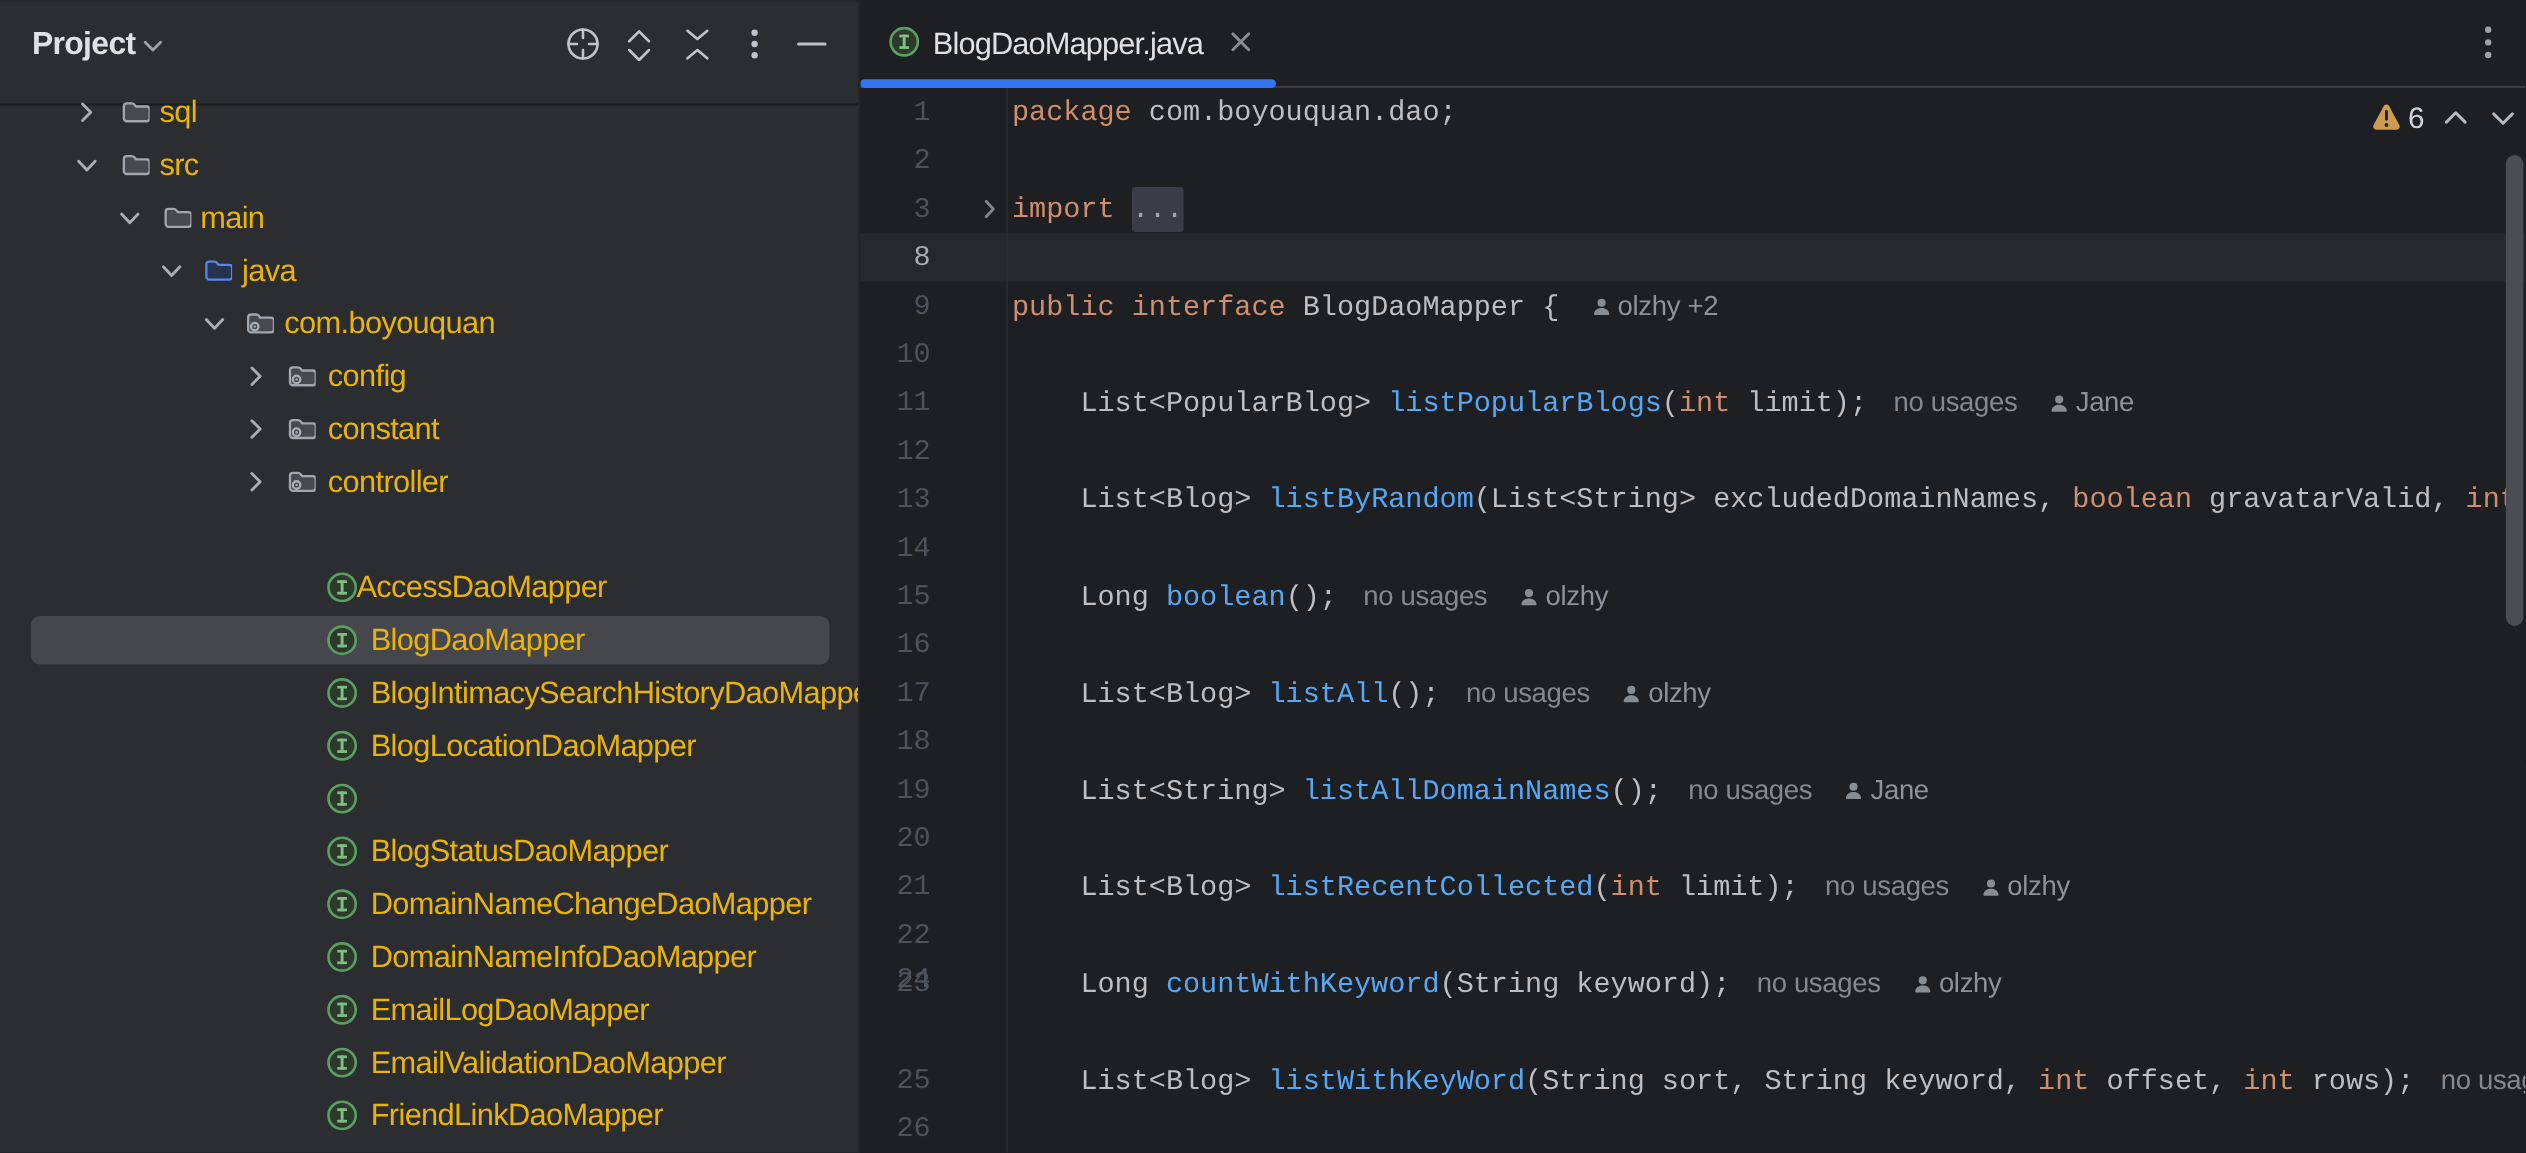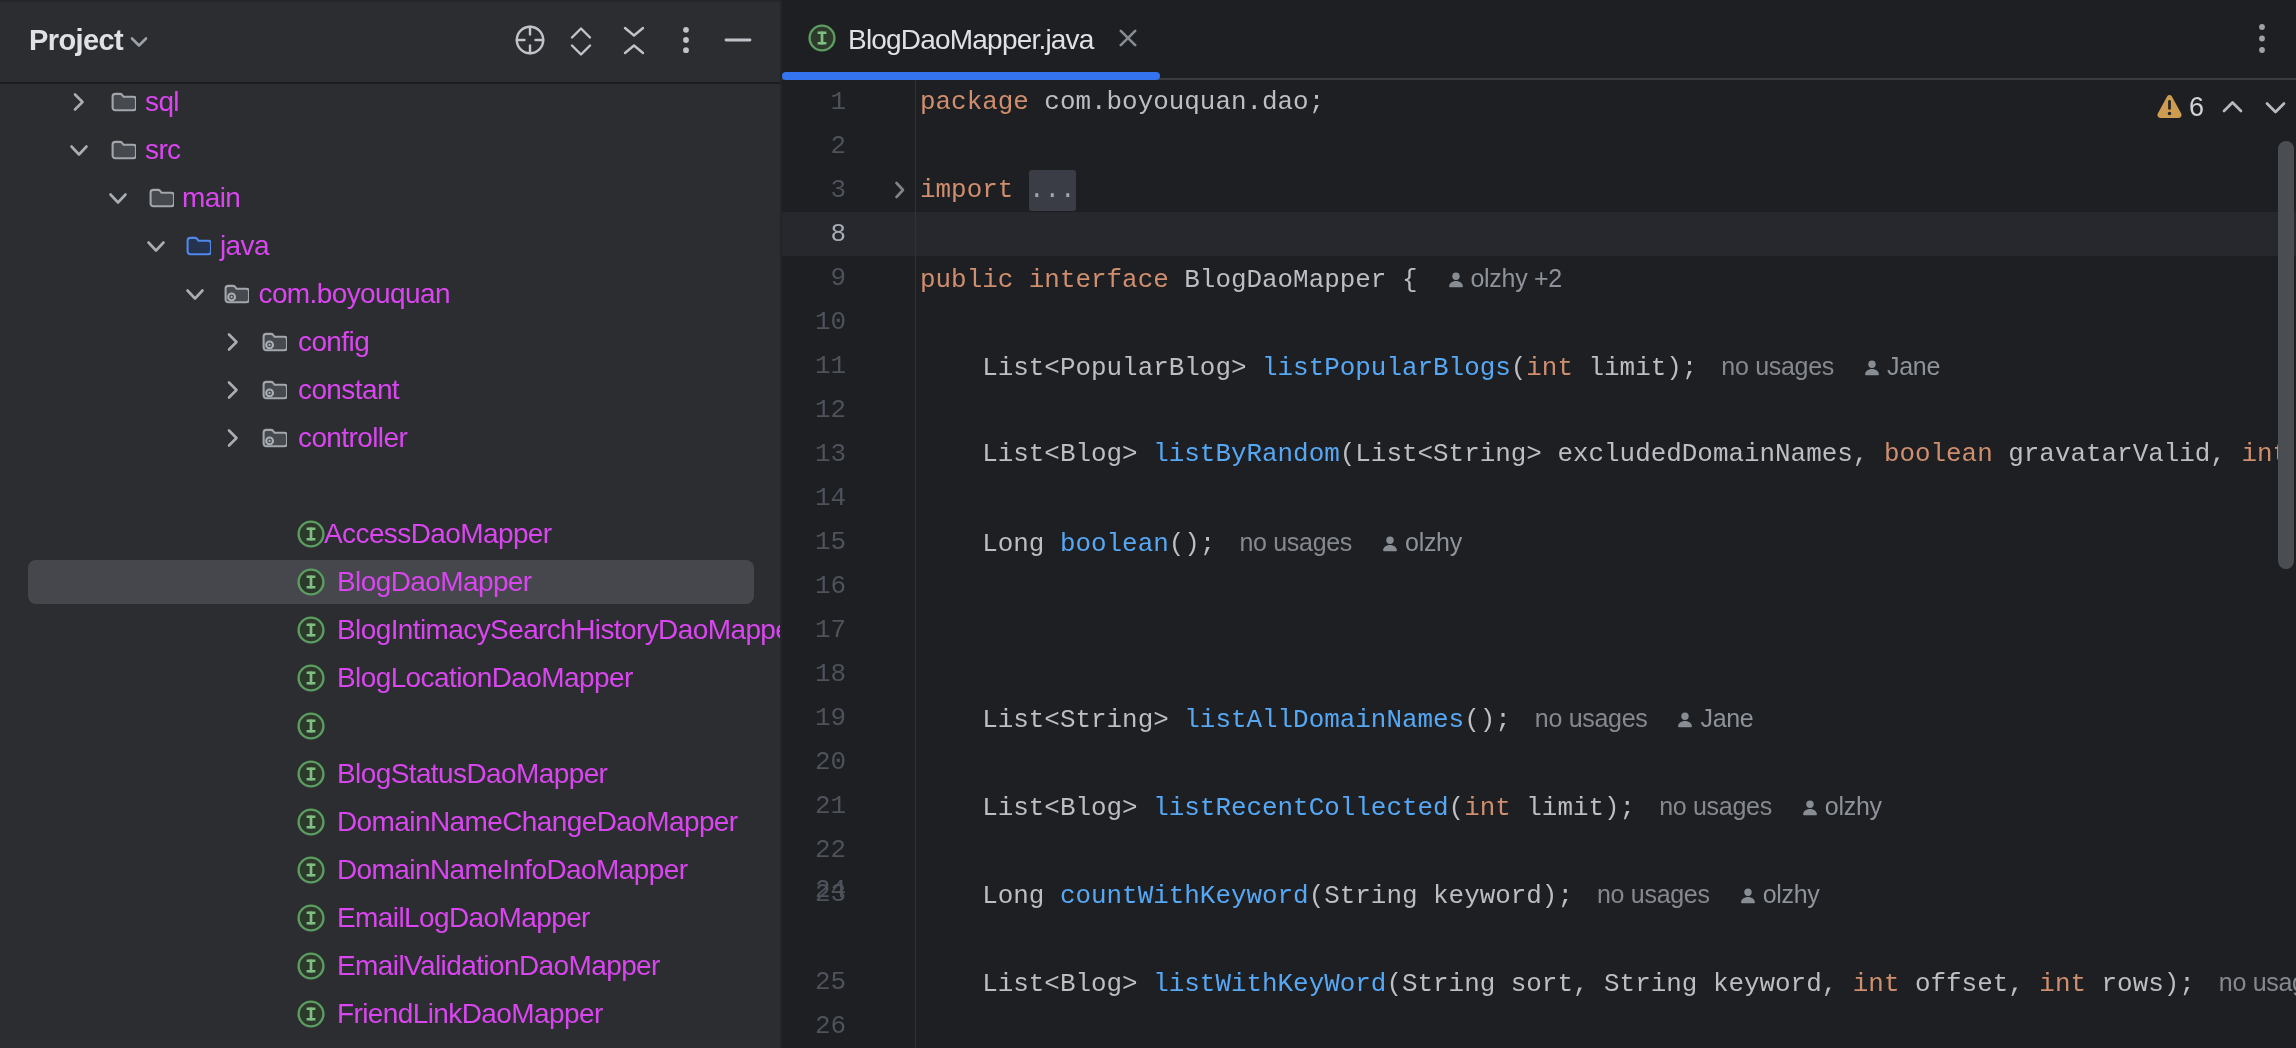--- a/index.html
+++ b/index.html
@@ -1,28 +1,28 @@
 <!DOCTYPE html>
 <html><head><meta charset="utf-8">
 <style>
 *{margin:0;padding:0;box-sizing:border-box}
 html,body{width:2296px;height:1048px;background:#1E1F22;overflow:hidden;
   font-family:"Liberation Sans",sans-serif}
 #root{position:relative;width:2296px;height:1048px}
 #side{position:absolute;left:0;top:0;width:782px;height:1048px;background:#2B2D30;overflow:hidden;border-right:2px solid #242528}
-#side .hdr{position:absolute;left:0;top:0;width:100%;height:84px;
+#side .hdr{position:absolute;left:0;top:0;width:100%;height:96px;
   border-top:2px solid #242629;border-bottom:2px solid #1B1C1F}
 .ptitle{position:absolute;left:29px;top:22px;font-size:29px;font-weight:bold;
   letter-spacing:-0.6px;color:#DFE1E5}
 .hico{position:absolute;top:22px}
 .trow{position:absolute;left:0;width:782px;height:48px}
 .selbg{position:absolute;left:28px;top:2px;width:726px;height:44px;background:#45474C;border-radius:8px}
 .chv,.fic{position:absolute}
 .lbl{position:absolute;top:0;height:48px;line-height:48px;font-size:28px;
-  letter-spacing:-0.6px;color:#d946ef;white-space:nowrap}
+  letter-spacing:-0.6px;color:#eab308;white-space:nowrap}
 #ed{position:absolute;left:782px;top:0;width:1514px;height:1048px;background:#1E1F22;overflow:hidden}
 #tabbar{position:absolute;left:0;top:0;width:100%;height:80px}
 #tabline{position:absolute;left:0;top:78px;width:100%;height:2px;background:#393B40}
 #tabunder{position:absolute;left:0;top:72px;width:378px;height:8px;background:#3574F0;border-radius:4px}
 .tabtxt{position:absolute;left:66px;top:24px;font-size:28px;letter-spacing:-0.8px;color:#DFE1E5}
 #code{position:absolute;left:0;top:80px;width:1514px;height:968px}
 #curline{position:absolute;left:0;top:132px;width:1514px;height:44px;background:#26282D}
 #gutsep{position:absolute;left:133px;top:0;width:1px;height:968px;background:#2F3236}
 .ln{position:absolute;left:0;width:64px;height:44px;line-height:44px;text-align:right;
   font-family:"Liberation Mono",monospace;font-size:25.92px;color:#4D525B}
@@ -337,20 +337,24 @@
 <div class="ln" style="top:352px">13</div>
 <div class="cl" style="top:352px">    List&lt;Blog&gt; <span class="m">listByRandom</span>(List&lt;String&gt; excludedDomainNames, <span class="k">boolean</span> gravatarValid, <span class="k">int</span> rows);</div>
 <div class="ln" style="top:396px">14</div>
 <div class="ln" style="top:440px">15</div>
 <div class="cl" style="top:440px">    Long <span class="m">boolean</span>();<span class="nu">no usages</span><span class="inl"><svg class="pi" width="18" height="18" viewBox="0 0 18 18">
               <circle cx="9" cy="5.2" r="3.7" fill="#878D93"></circle>
               <path d="M9 10 c-4 0-6.9 2.4-6.9 5.6 0 .4.3.7.8.7 h12.2 c.5 0 .8-.3.8-.7 0-3.2-2.9-5.6-6.9-5.6 z" fill="#878D93"></path>
             </svg><span class="nm">olzhy</span></span></div>
 <div class="ln" style="top:484px">16</div>
 <div class="ln" style="top:528px">17</div>
+<div class="cl" style="top:528px">    List&lt;Blog&gt; <span class="m">listAll</span>();<span class="nu">no usages</span><span class="inl"><svg class="pi" width="18" height="18" viewBox="0 0 18 18">
+              <circle cx="9" cy="5.2" r="3.7" fill="#878D93"></circle>
+              <path d="M9 10 c-4 0-6.9 2.4-6.9 5.6 0 .4.3.7.8.7 h12.2 c.5 0 .8-.3.8-.7 0-3.2-2.9-5.6-6.9-5.6 z" fill="#878D93"></path>
+            </svg><span class="nm">olzhy</span></span></div>
 <div class="ln" style="top:572px">18</div>
 <div class="ln" style="top:616px">19</div>
 <div class="cl" style="top:616px">    List&lt;String&gt; <span class="m">listAllDomainNames</span>();<span class="nu">no usages</span><span class="inl"><svg class="pi" width="18" height="18" viewBox="0 0 18 18">
               <circle cx="9" cy="5.2" r="3.7" fill="#878D93"></circle>
               <path d="M9 10 c-4 0-6.9 2.4-6.9 5.6 0 .4.3.7.8.7 h12.2 c.5 0 .8-.3.8-.7 0-3.2-2.9-5.6-6.9-5.6 z" fill="#878D93"></path>
             </svg><span class="nm">Jane</span></span></div>
 <div class="ln" style="top:660px">20</div>
 <div class="ln" style="top:704px">21</div>
 <div class="cl" style="top:704px">    List&lt;Blog&gt; <span class="m">listRecentCollected</span>(<span class="k">int</span> limit);<span class="nu">no usages</span><span class="inl"><svg class="pi" width="18" height="18" viewBox="0 0 18 18">
               <circle cx="9" cy="5.2" r="3.7" fill="#878D93"></circle>

